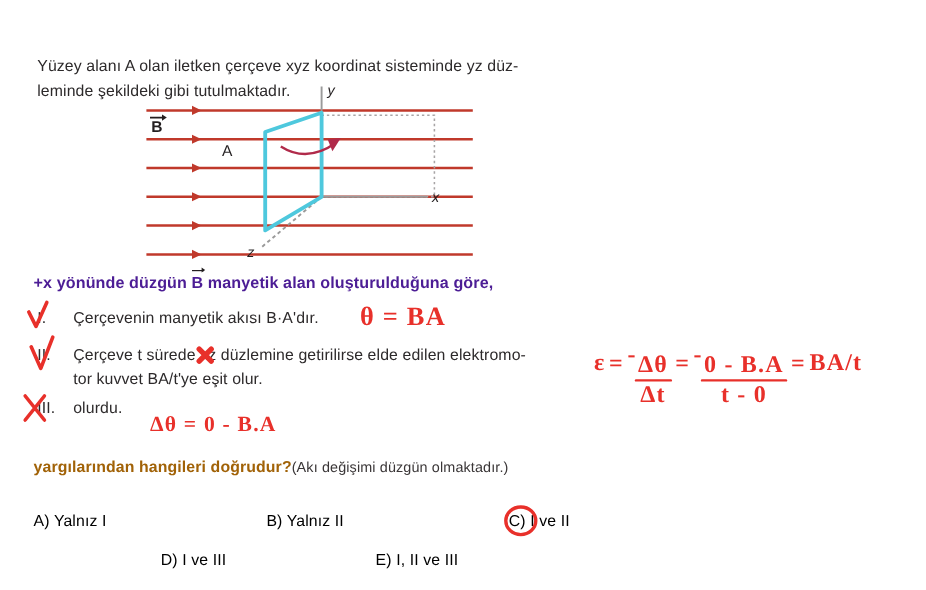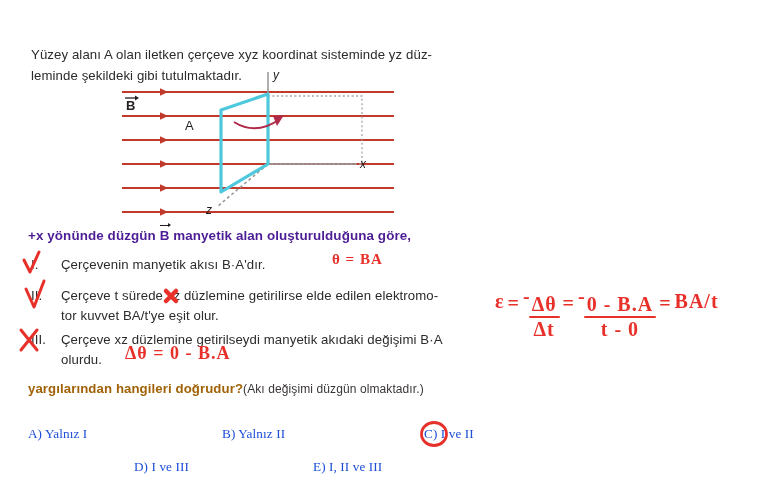--- a/index.html
+++ b/index.html
@@ -104,24 +104,23 @@
     font-size: 13.2px;
     letter-spacing: .1px;
   }
   #question b { font-weight: bold; color: #a16207; }
   #question span.paren { font-weight: normal; color: #3a3637; font-size: 12px; }
 
   
   .opt {
     position: absolute;
     font-size: 13.2px;
-    color: #1d4ed8;
+    color: #000000;
     letter-spacing: .1px;
     white-space: pre;
-    font-family: Liberation Serif, serif;
   }
   #optA { left: 28px;  top: 426px; }
   #optB { left: 222px; top: 426px; }
   #optC { left: 424px; top: 426px; }
   #optD { left: 134px; top: 459px; }
   #optE { left: 313px; top: 459px; }
   #optC .ltr { position: relative; }
 
   
   .ink {
@@ -239,21 +238,20 @@
   <span class="num">II.</span>
   <span class="body">
     <span class="line">Çerçeve t sürede xz düzlemine getirilirse elde edilen elektromo-</span>
     <span class="line">tor kuvvet BA/t'ye eşit olur.</span>
   </span>
 </div>
 
 <div class="item" id="item3">
   <span class="num">III.</span>
   <span class="body">
-    <span class="line">Çerçeve xz düzlemine getirilseydi manyetik akıdaki değişimi B·A</span>
     <span class="line">olurdu.</span>
   </span>
 </div>
 
 <div id="question"><b>yargılarından hangileri doğrudur?</b><span class="paren">(Akı değişimi düzgün olmaktadır.)</span></div>
 
 <div class="opt" id="optA"><span>A)</span> <span>Yalnız I</span></div>
 
 <div class="opt" id="optB"><span>B)</span> <span>Yalnız II</span></div>
 
@@ -280,21 +278,21 @@
     <path d="M 3,2 L 19,22 M 19,2 L 3,22" stroke="#e8302a" stroke-width="3" fill="none" stroke-linecap="round"></path>
   </svg>
 </div>
 
 <div class="ink" style="left:164px; top:289px;">
   <svg width="16" height="16">
     <path d="M 2,2 L 12,12 M 12,2 L 2,12" stroke="#e8302a" stroke-width="4.5" fill="none" stroke-linecap="round"></path>
   </svg>
 </div>
 
-<div class="hw" style="left:300px; top:251px; font-size:15px;margin-left:32px;">θ = BA</div>
+<div class="hw" style="left:300px; top:251px; font-size:22px;">θ = BA</div>
 
 <div class="hw" style="left:125px; top:343px; font-size:18px;">Δθ = 0 - B.A</div>
 
 <div class="hw" style="left:495px; top:268px; font-size:20px;">
   <span>ε</span><span class="eqsign">=</span><span class="neg">-</span><span class="frac">
       <span class="top">Δθ</span>
       <span class="bar"></span>
       <span class="bot">Δt</span>
   </span><span class="eqsign">=</span><span class="neg">-</span><span class="frac">
       <span class="top">0 - B.A</span>

